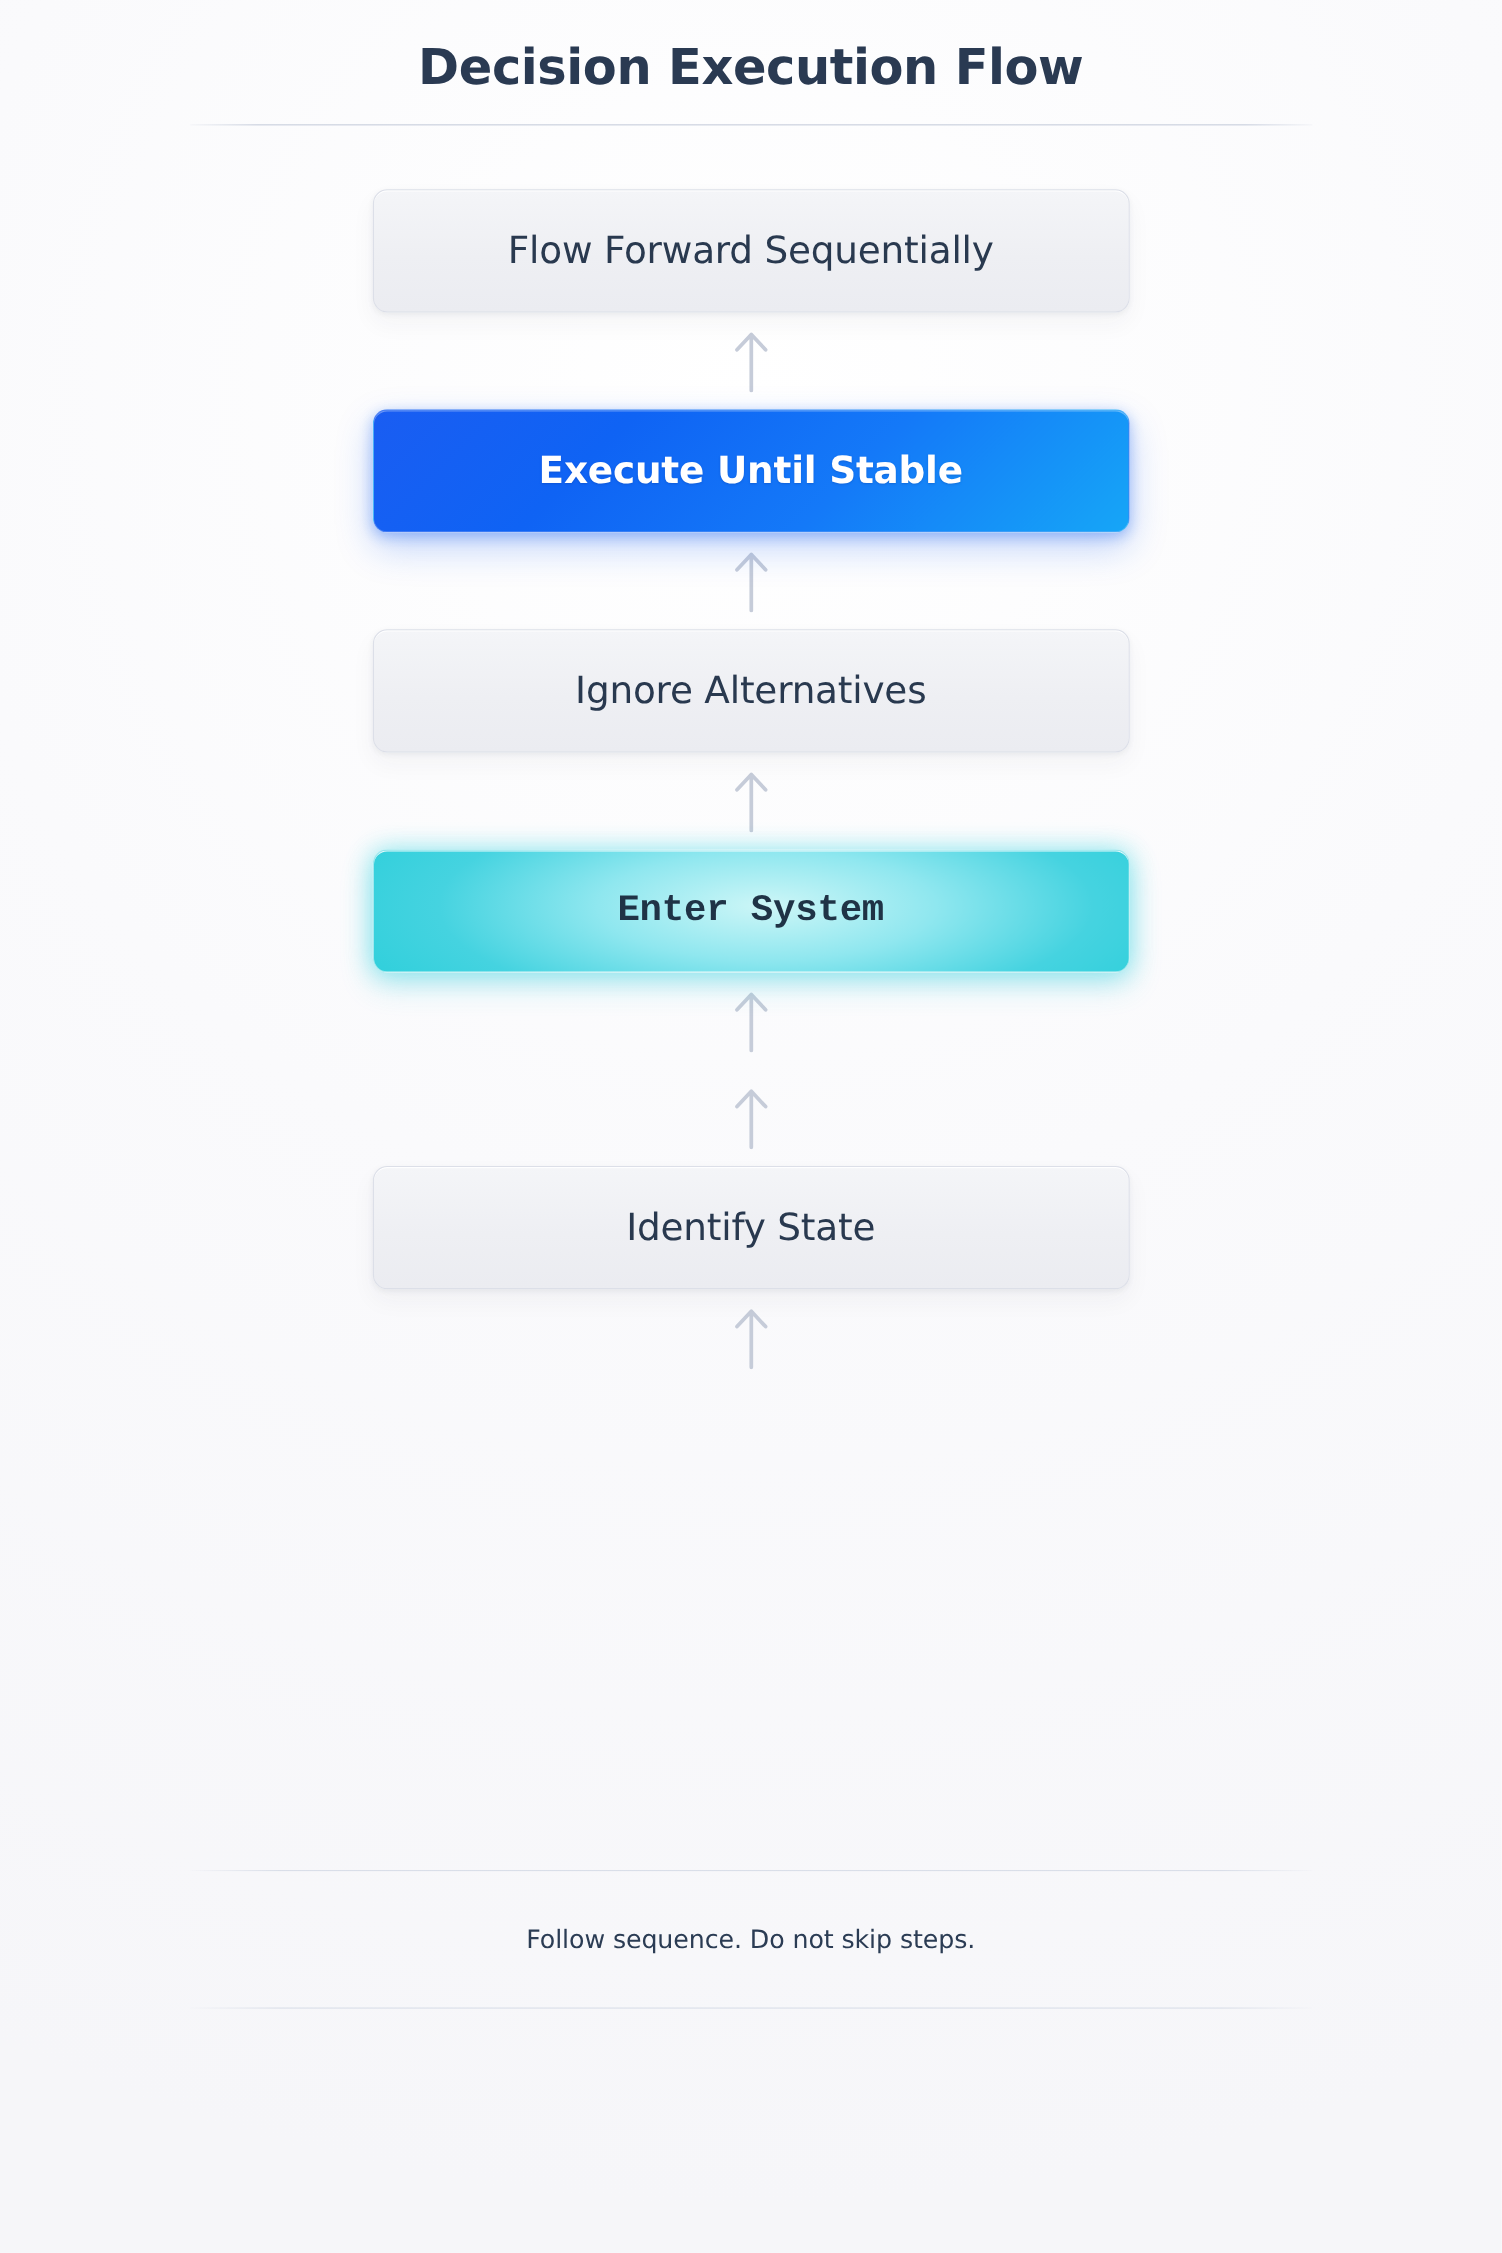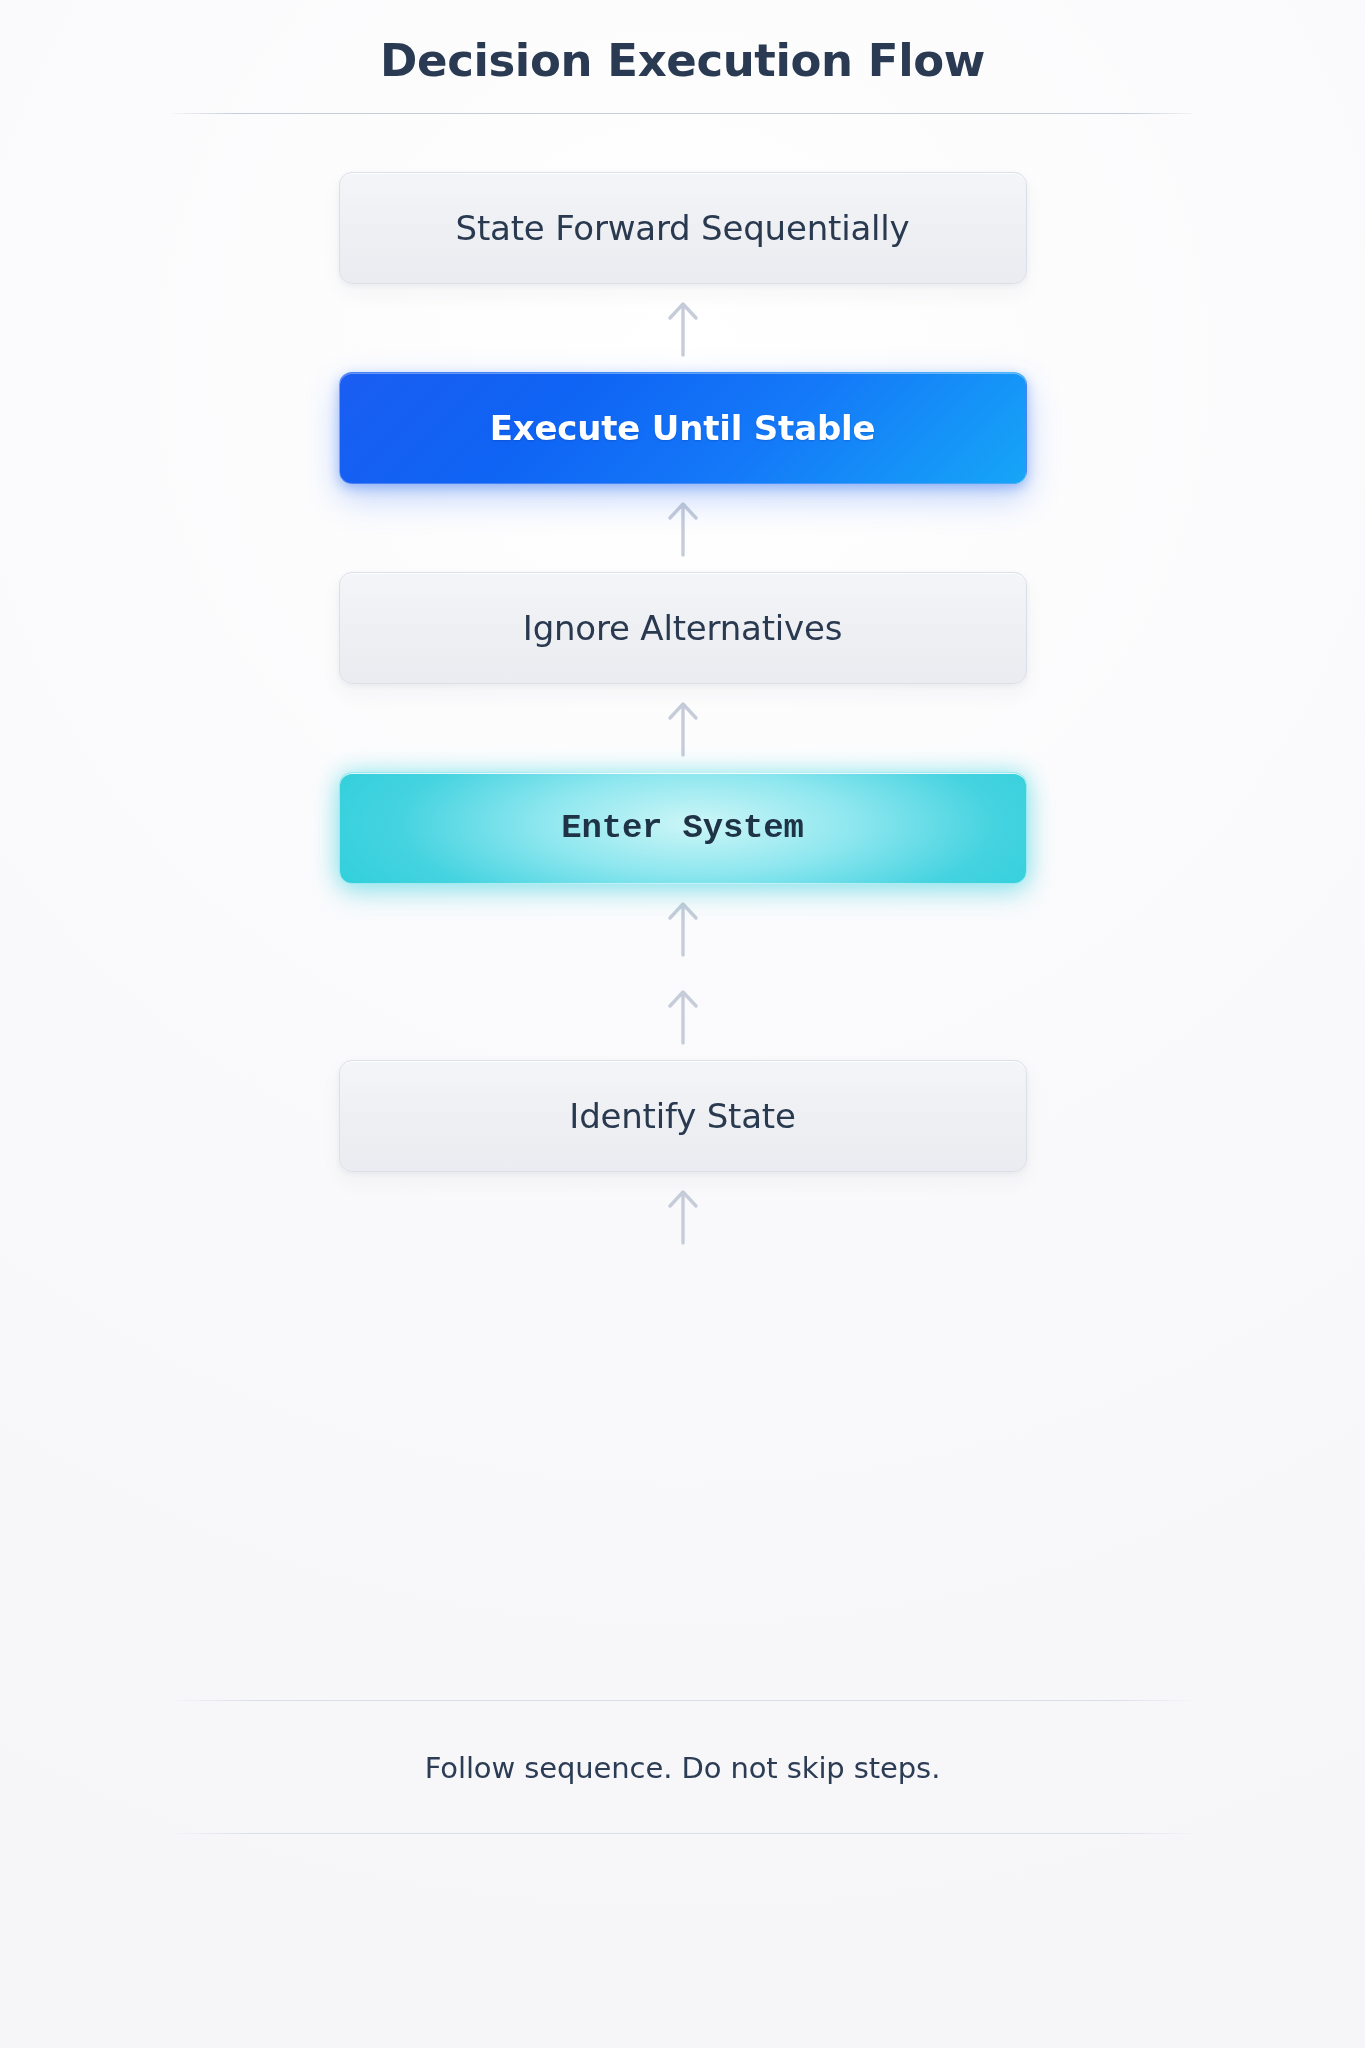--- a/index.html
+++ b/index.html
@@ -142,21 +142,21 @@
     align-items: center;
   }
   .rule.soft {
     margin-top: 0;
     width: 1020px;
     height: 1px;
     background: linear-gradient(to right, rgba(210,215,228,0.05), rgba(210,216,228,0.8) 8%, rgba(210,216,228,0.8) 92%, rgba(210,215,228,0.05));
   }
   .footer-note {
     margin-top: 50px;
-    font-size: 29px;
+    font-size: 23px;
     color: #2b3c54;
     letter-spacing: -0.1px;
     text-align: center;
   }
   .footer .rule.soft.bottom {
     margin-top: 48px;
   }
 </style>
 </head>
 <body>
@@ -165,21 +165,21 @@
 
 <div class="wrap">
 
   <div class="title">Decision Execution Flow</div>
 
   <div class="rule"></div>
 
   <div class="flow">
 
     <div class="node plain">
-      <span class="label">State Forward Sequentially</span>
+      <span class="label">Flow Forward Sequentially</span>
     </div>
 
     <div class="arrow">
       <svg width="34" height="58" viewBox="0 0 34 58" aria-hidden="true">
         <path d="M17 56 L17 6 M4 19 L17 5 L30 19" fill="none" stroke="currentColor" stroke-width="3.4" stroke-linecap="round" stroke-linejoin="round"></path>
       </svg>
     </div>
 
     <div class="node accent-blue">
       <span class="label">Execute Until Stable</span>

